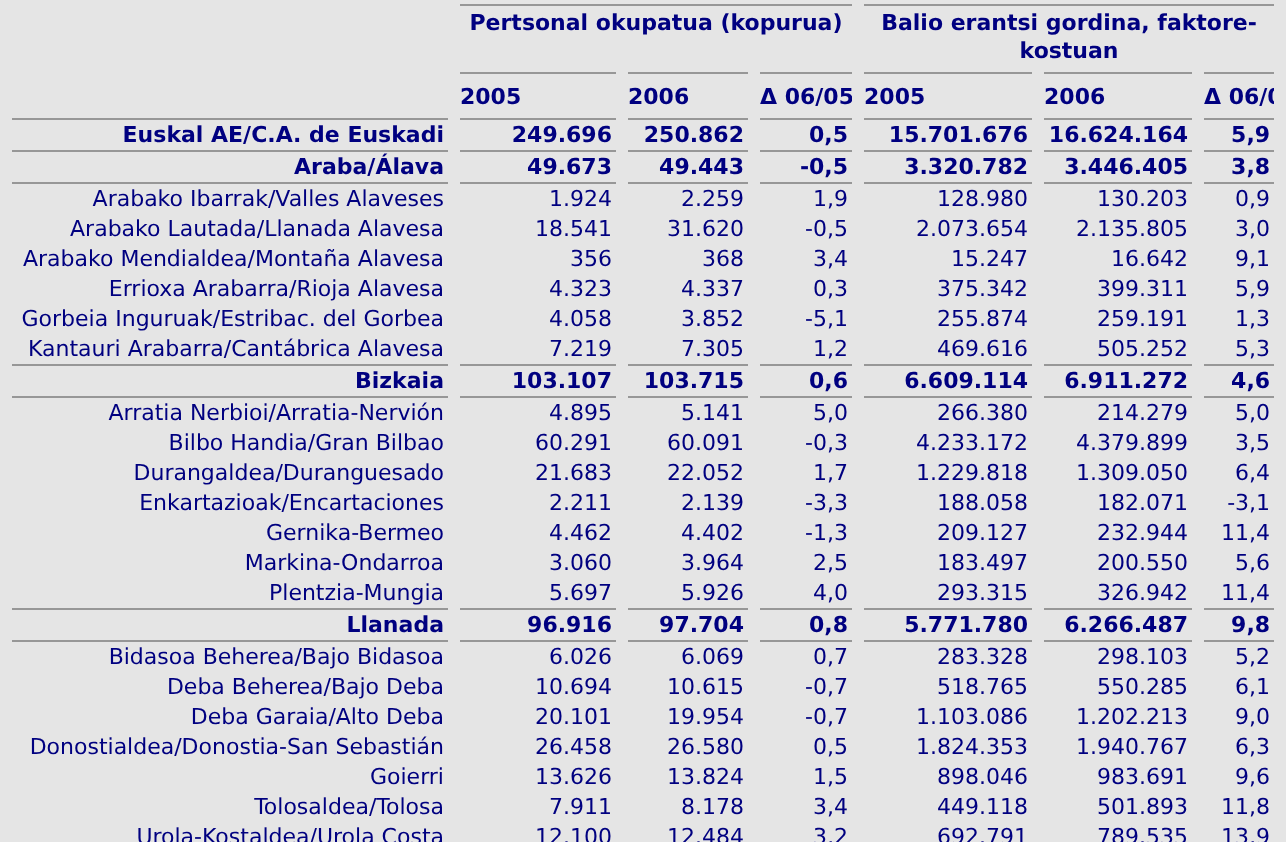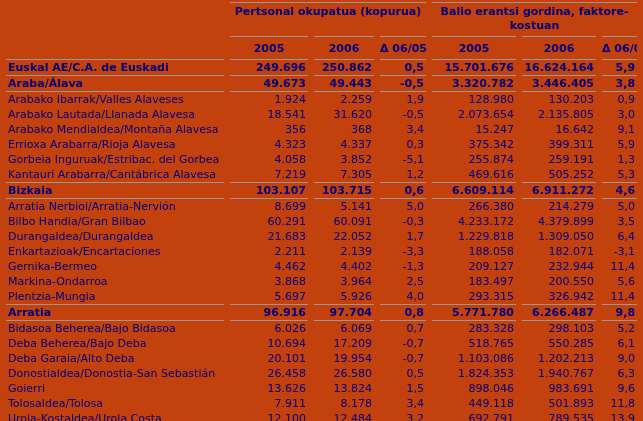--- a/index.html
+++ b/index.html
@@ -4,21 +4,21 @@
 <style>
   html, body {
     margin: 0;
     padding: 0;
     background: #ffffff;
   }
   .page {
     width: 643px;
     height: 421px;
     overflow: hidden;
-    background: #c2410c;
+    background: #e5e5e5;
   }
   table.stats {
     border-collapse: separate;
     border-spacing: 6px 0;
     table-layout: fixed;
     width: 643px;
     font-family: "DejaVu Sans", "Liberation Sans", sans-serif;
     font-size: 11px;
     color: #000080;
     margin-top: 2px;
@@ -38,31 +38,31 @@
     text-align: center;
     white-space: normal;
     line-height: 14px;
     padding: 2px 0 1px 0;
     vertical-align: top;
     height: 30px;
   }
   th.year {
     border-top: 1.5px solid #979797;
     border-bottom: 1.5px solid #979797;
-    text-align: center;
+    text-align: left;
     font-weight: bold;
     padding: 5px 0 4px 0;
     white-space: nowrap;
   }
   tbody td {
     height: 13px;
     line-height: 13px;
   }
   td.name {
-    text-align: left;
+    text-align: right;
     padding-left: 2px;
   }
   td.num {
     text-align: right;
     padding-right: 2px;
   }
   tr.total td, tr.region td {
     font-weight: bold;
   }
   tr.total td {
@@ -185,38 +185,38 @@
           <td class="name">Bizkaia</td>
           <td class="num">103.107</td>
           <td class="num">103.715</td>
           <td class="num">0,6</td>
           <td class="num">6.609.114</td>
           <td class="num">6.911.272</td>
           <td class="num">4,6</td>
         </tr>
         <tr class="comarca">
           <td class="name">Arratia Nerbioi/Arratia-Nervión</td>
-          <td class="num">8.699</td>
+          <td class="num">4.895</td>
           <td class="num">5.141</td>
           <td class="num">5,0</td>
           <td class="num">266.380</td>
           <td class="num">214.279</td>
           <td class="num">5,0</td>
         </tr>
         <tr class="comarca">
           <td class="name">Bilbo Handia/Gran Bilbao</td>
           <td class="num">60.291</td>
           <td class="num">60.091</td>
           <td class="num">-0,3</td>
           <td class="num">4.233.172</td>
           <td class="num">4.379.899</td>
           <td class="num">3,5</td>
         </tr>
         <tr class="comarca">
-          <td class="name">Durangaldea/Durangaldea</td>
+          <td class="name">Durangaldea/Duranguesado</td>
           <td class="num">21.683</td>
           <td class="num">22.052</td>
           <td class="num">1,7</td>
           <td class="num">1.229.818</td>
           <td class="num">1.309.050</td>
           <td class="num">6,4</td>
         </tr>
         <tr class="comarca">
           <td class="name">Enkartazioak/Encartaciones</td>
           <td class="num">2.211</td>
@@ -230,58 +230,58 @@
           <td class="name">Gernika-Bermeo</td>
           <td class="num">4.462</td>
           <td class="num">4.402</td>
           <td class="num">-1,3</td>
           <td class="num">209.127</td>
           <td class="num">232.944</td>
           <td class="num">11,4</td>
         </tr>
         <tr class="comarca">
           <td class="name">Markina-Ondarroa</td>
-          <td class="num">3.868</td>
+          <td class="num">3.060</td>
           <td class="num">3.964</td>
           <td class="num">2,5</td>
           <td class="num">183.497</td>
           <td class="num">200.550</td>
           <td class="num">5,6</td>
         </tr>
         <tr class="comarca">
           <td class="name">Plentzia-Mungia</td>
           <td class="num">5.697</td>
           <td class="num">5.926</td>
           <td class="num">4,0</td>
           <td class="num">293.315</td>
           <td class="num">326.942</td>
           <td class="num">11,4</td>
         </tr>
         <tr class="region">
-          <td class="name">Arratia</td>
+          <td class="name">Llanada</td>
           <td class="num">96.916</td>
           <td class="num">97.704</td>
           <td class="num">0,8</td>
           <td class="num">5.771.780</td>
           <td class="num">6.266.487</td>
           <td class="num">9,8</td>
         </tr>
         <tr class="comarca">
           <td class="name">Bidasoa Beherea/Bajo Bidasoa</td>
           <td class="num">6.026</td>
           <td class="num">6.069</td>
           <td class="num">0,7</td>
           <td class="num">283.328</td>
           <td class="num">298.103</td>
           <td class="num">5,2</td>
         </tr>
         <tr class="comarca">
           <td class="name">Deba Beherea/Bajo Deba</td>
           <td class="num">10.694</td>
-          <td class="num">17.209</td>
+          <td class="num">10.615</td>
           <td class="num">-0,7</td>
           <td class="num">518.765</td>
           <td class="num">550.285</td>
           <td class="num">6,1</td>
         </tr>
         <tr class="comarca">
           <td class="name">Deba Garaia/Alto Deba</td>
           <td class="num">20.101</td>
           <td class="num">19.954</td>
           <td class="num">-0,7</td>

